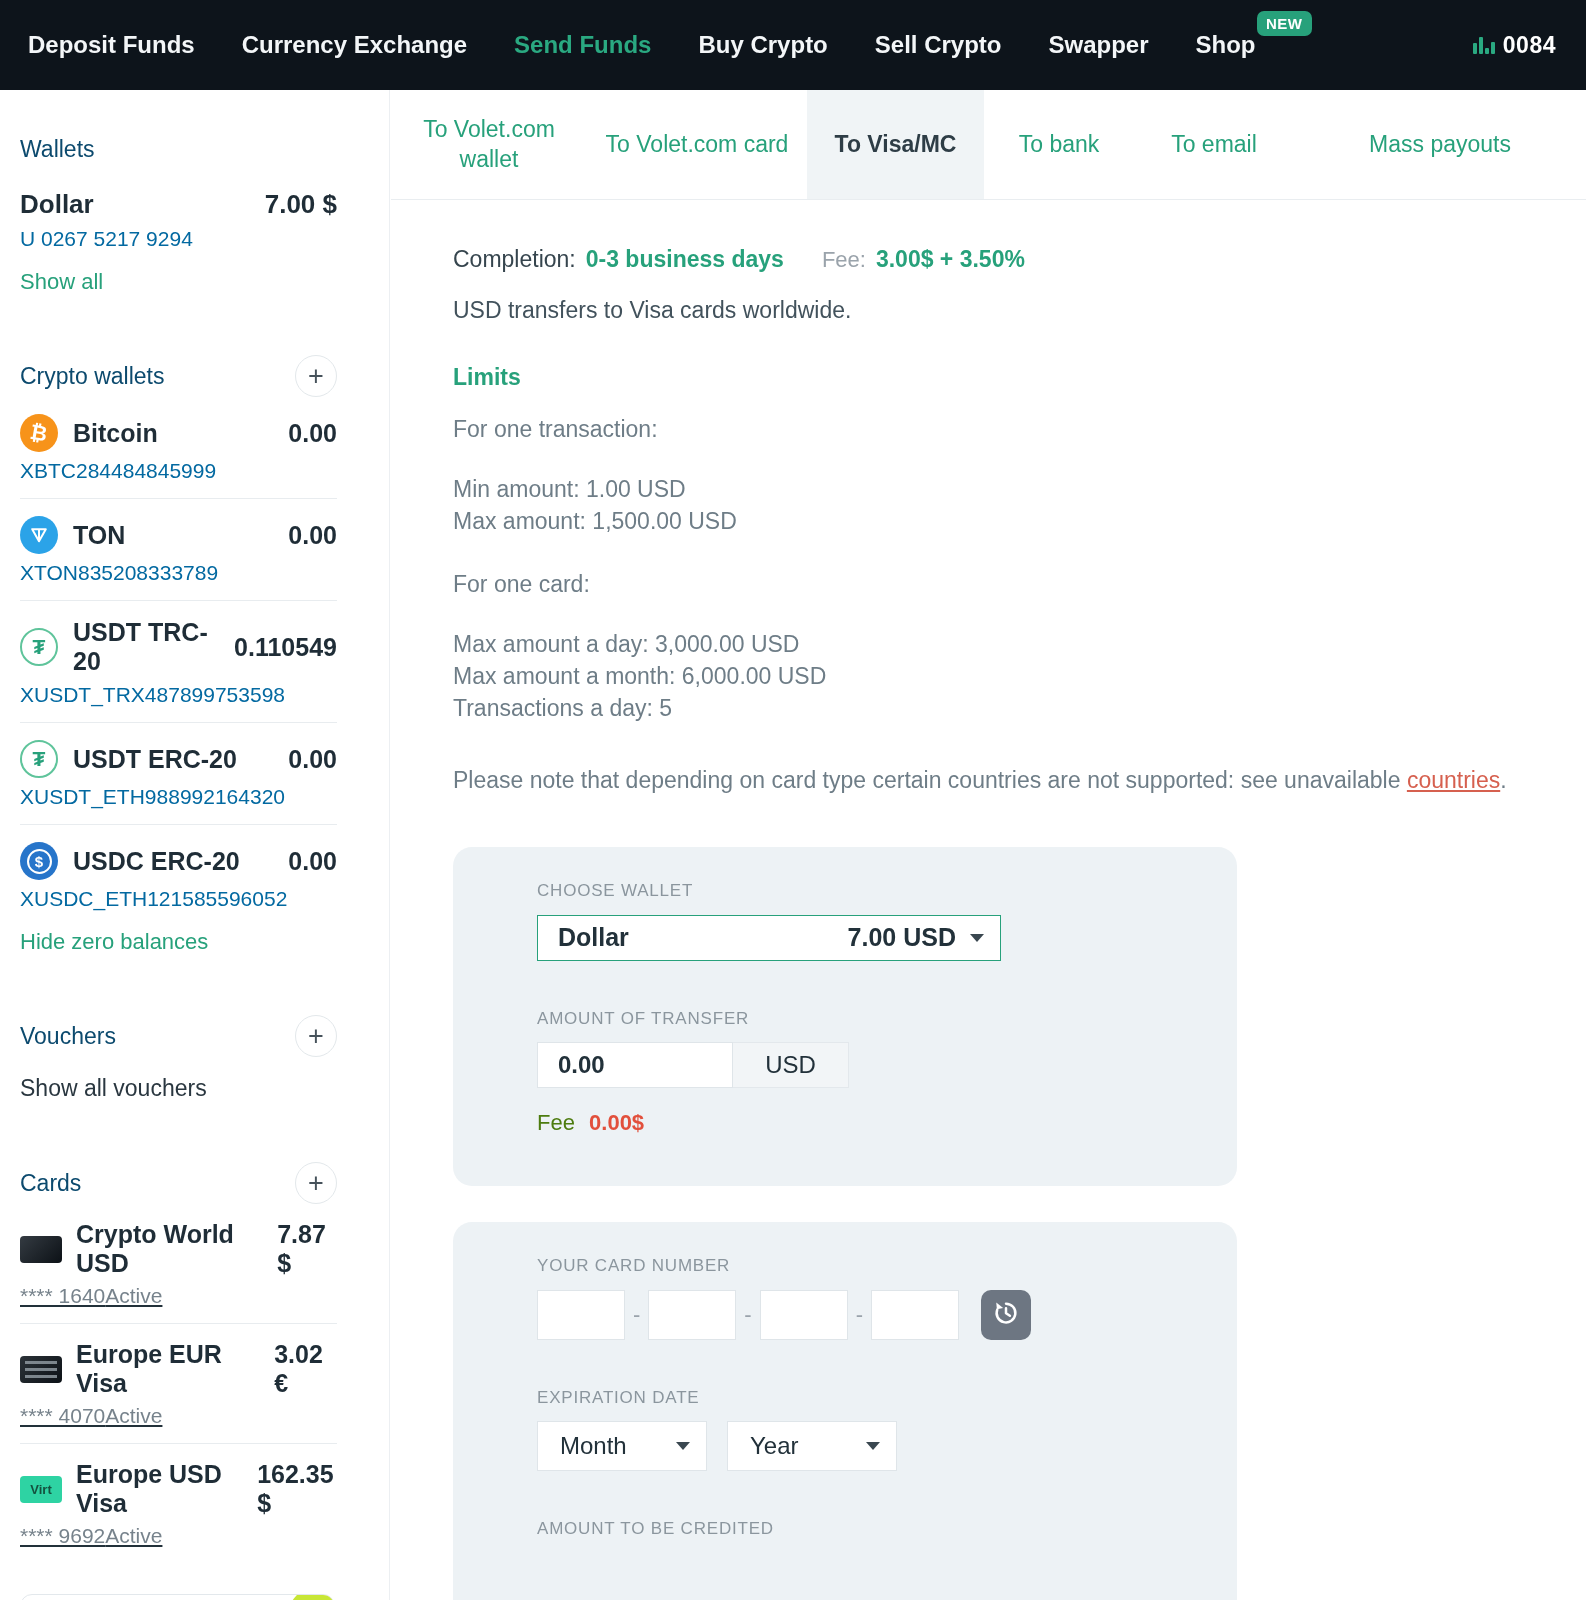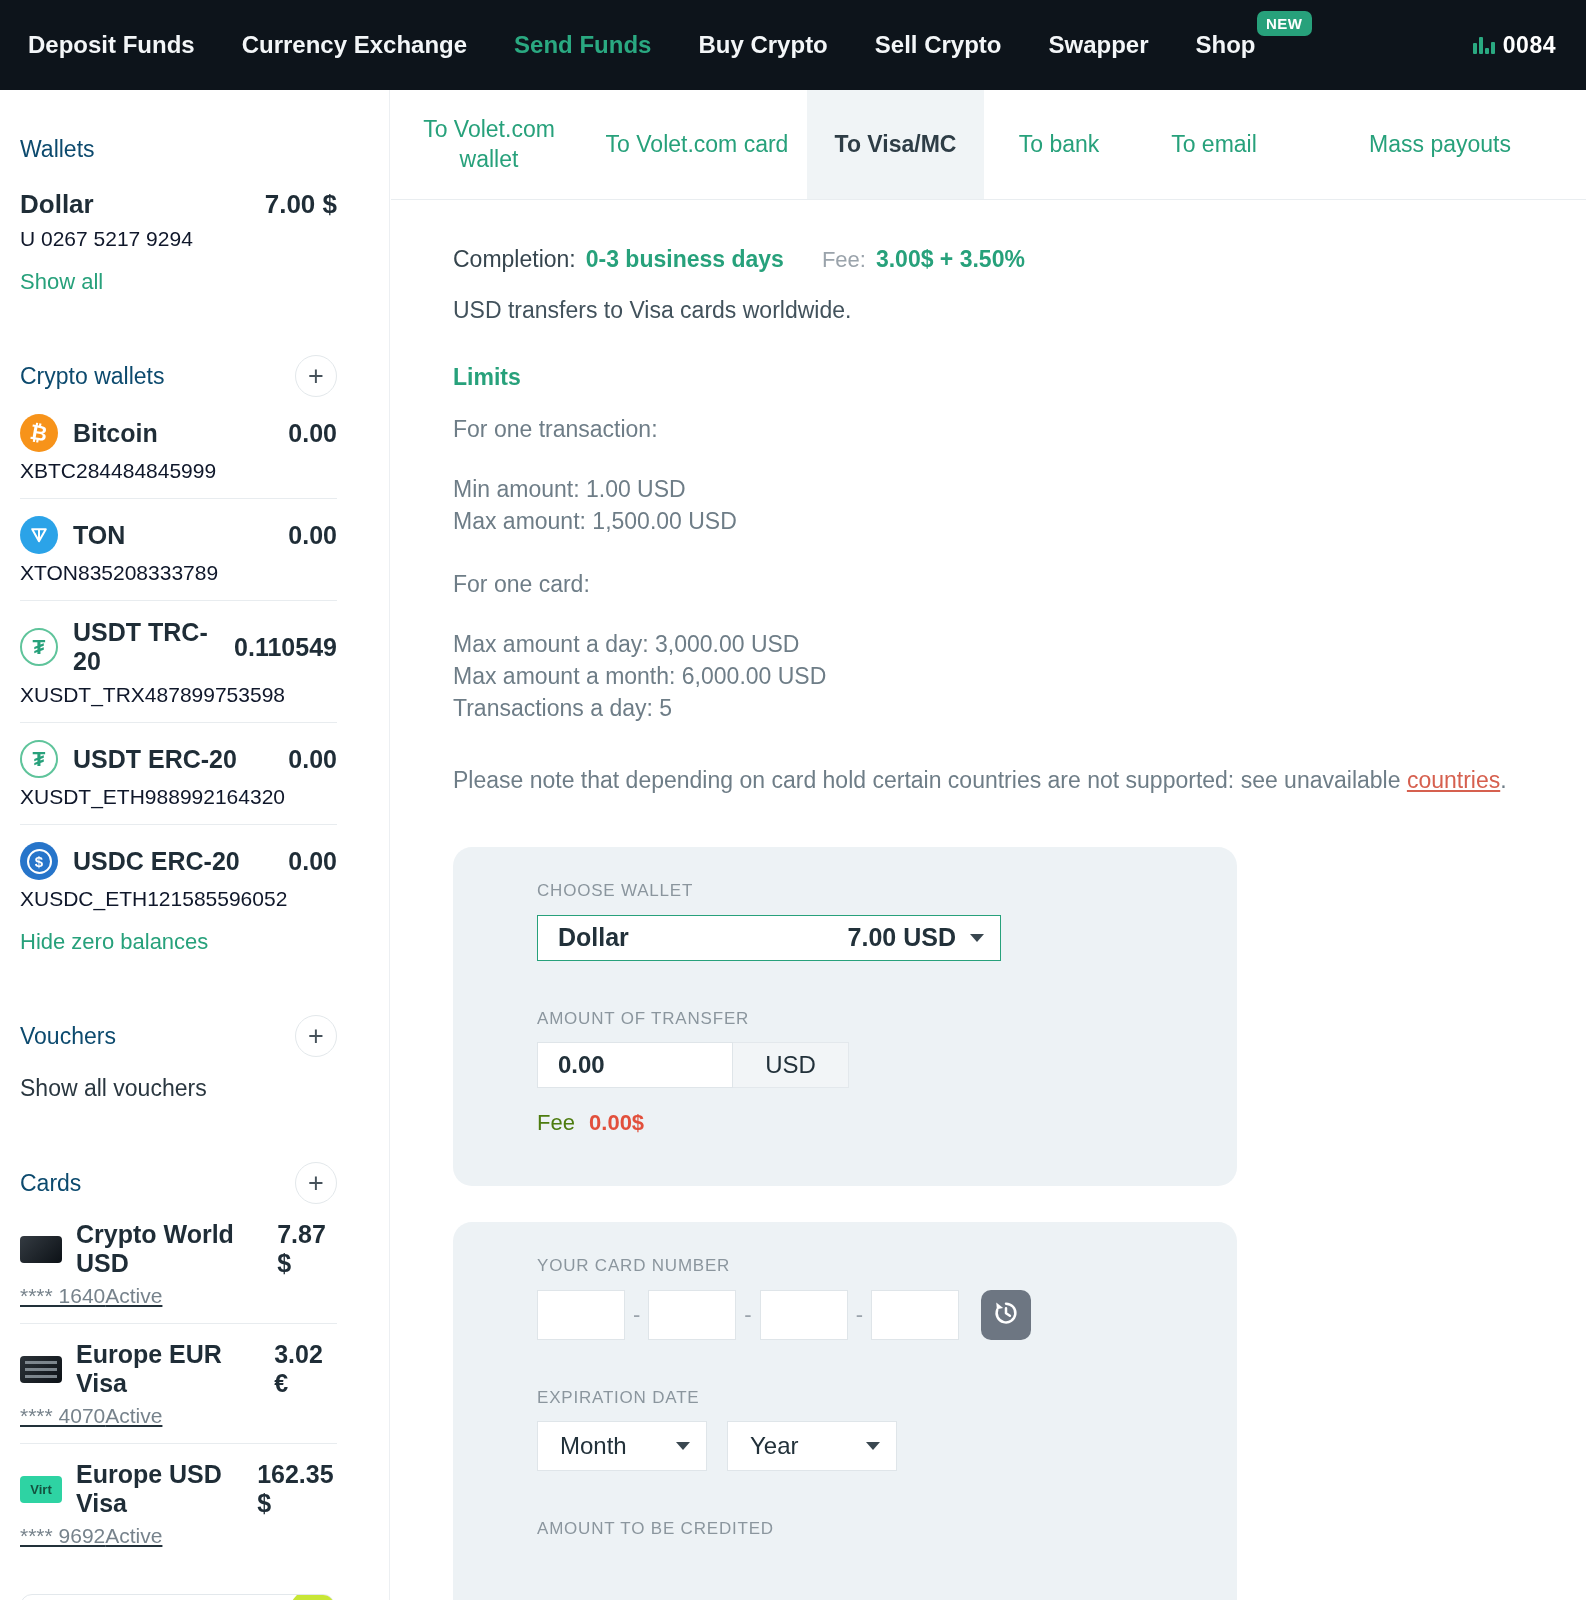--- a/index.html
+++ b/index.html
@@ -26,21 +26,21 @@
   .sidebar { position:absolute; top:90px; left:0; width:390px; height:1510px;
              border-right:1px solid #eceff2; padding:46px 0 0 20px; background:#fff; }
   .side-inner { width:317px; }
   .side-heading { color:#0c4a6e; font-size:23px; font-weight:400; }
   .heading-row { display:flex; justify-content:space-between; align-items:center; margin-top:60px; }
   .plus-btn { width:42px; height:42px; border:1px solid #e3e8eb; border-radius:50%; background:#fff;
               color:#46525b; font-size:27px; line-height:1; display:flex; align-items:center; justify-content:center; cursor:pointer; }
   .wallet-row { display:flex; justify-content:space-between; align-items:baseline; margin-top:26px; cursor:pointer; }
   .wallet-name { font-size:26px; font-weight:600; color:#1f2d37; }
   .wallet-amount { font-size:26px; font-weight:600; color:#1f2d37; }
-  .addr { font-size:21px; color:#0f172a; margin-top:7px; }
+  .addr { font-size:21px; color:#0369a1; margin-top:7px; }
   .green-link { color:#27a17b; font-size:22px; margin-top:18px; display:inline-block; cursor:pointer; }
   .dark-link { color:#2a3740; font-size:23px; margin-top:18px; display:inline-block; cursor:pointer; }
 
   .crypto-item { margin-top:17px; cursor:pointer; }
   .crypto-row { display:flex; align-items:center; gap:15px; }
   .coin { width:38px; height:38px; border-radius:50%; flex:0 0 38px;
           display:flex; align-items:center; justify-content:center; color:#fff; font-size:21px; font-weight:700; }
   .coin-btc { background:#f7931a; } .coin-btc span{ transform:rotate(10deg); display:block; }
   .coin-ton { background:#2ba3e8; }
   .coin-usdt { background:#fff; border:2px solid #5fc49b; color:#27a17b; }
@@ -347,21 +347,21 @@
 
       <div class="para mt30">For one card:</div>
       <div class="para mt28">
         <div>Max amount a day: 3,000.00 USD</div>
         <div>Max amount a month: 6,000.00 USD</div>
         <div>Transactions a day: 5</div>
       </div>
 
 
       <div class="para mt40">
-        <span>Please note that depending on card hold certain countries are not supported: see unavailable </span><a class="countries-link">countries</a><span>.</span>
+        <span>Please note that depending on card type certain countries are not supported: see unavailable </span><a class="countries-link">countries</a><span>.</span>
       </div>
 
       <div class="panel panel1">
         <div class="form-label">CHOOSE WALLET</div>
         <div class="wallet-select">
           <span class="ws-name">Dollar</span>
           <span class="ws-balance">7.00 USD</span>
           <span class="caret"></span>
         </div>
 

